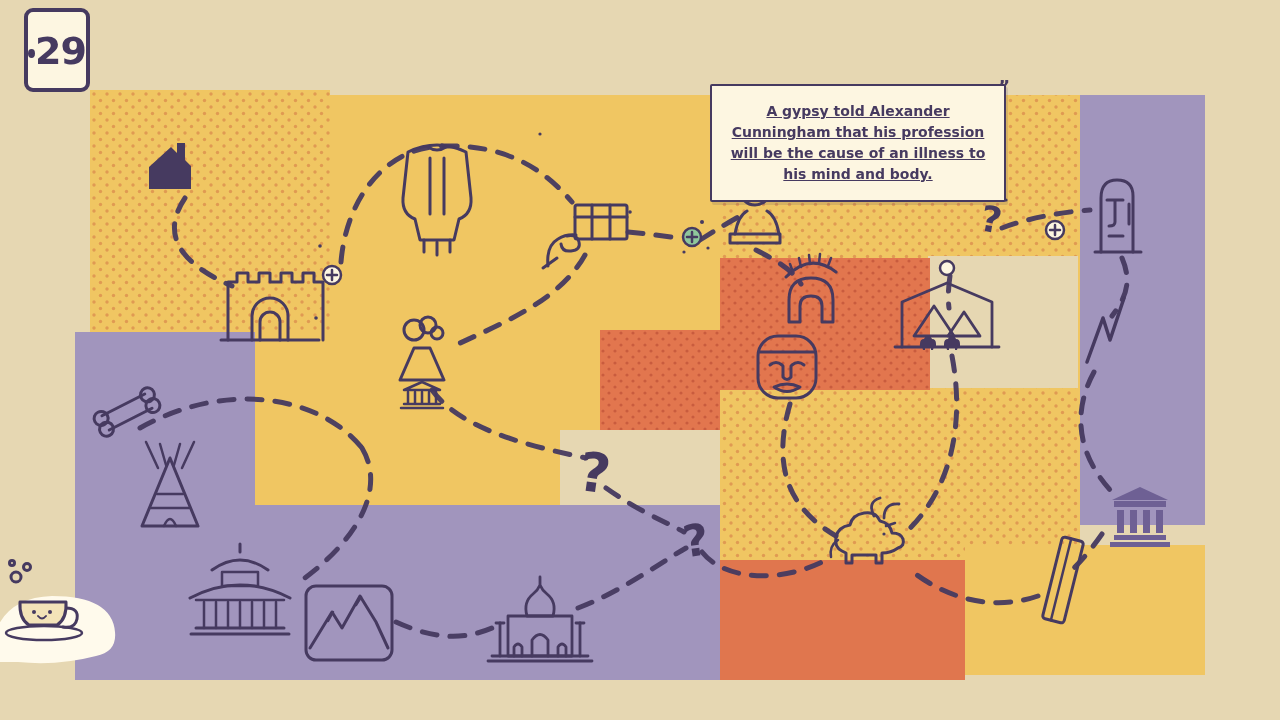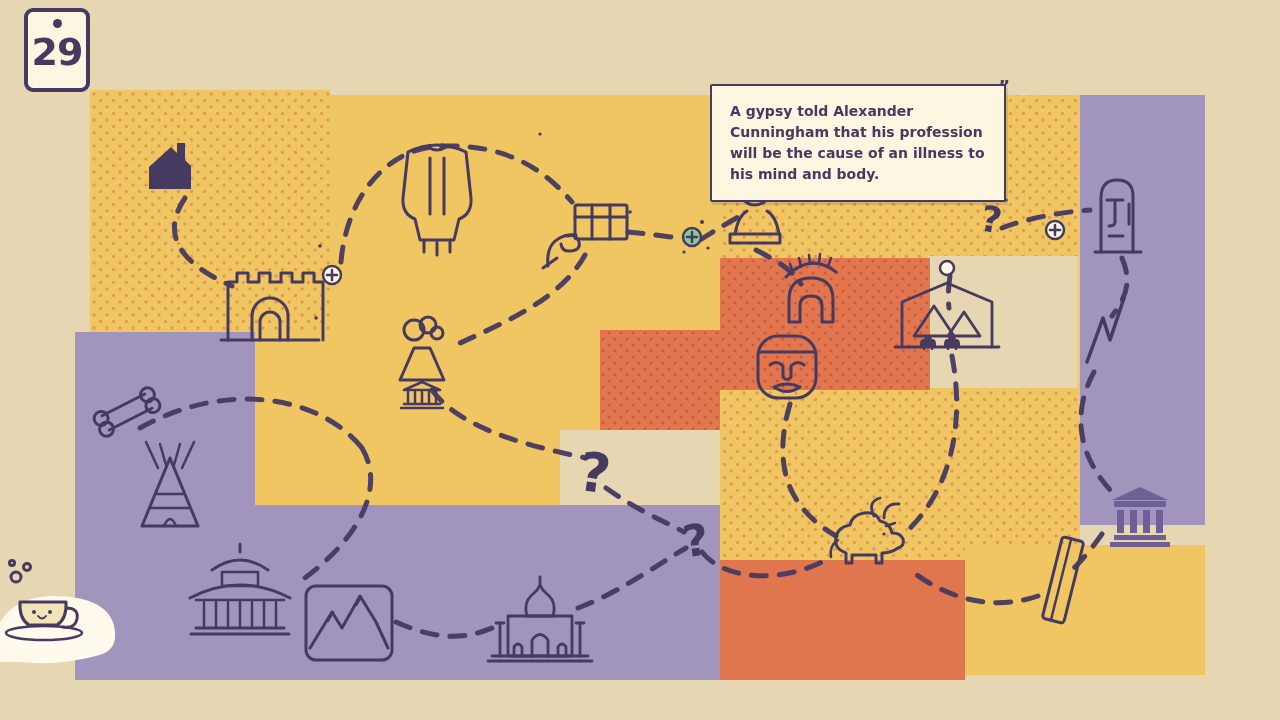--- a/index.html
+++ b/index.html
@@ -5,36 +5,36 @@
   html,body{margin:0;padding:0;}
   #stage{
     position:relative;width:1280px;height:720px;overflow:hidden;
     background:#e6d7b2;
     font-family:"DejaVu Sans","Liberation Sans",sans-serif;
   }
   #map{position:absolute;left:0;top:0;}
   .counter{
     position:absolute;left:24px;top:8px;width:66px;height:84px;
     background:#fdf6e1;border:4px solid #463a60;border-radius:9px;
-    display:flex;flex-direction:column;align-items:center;justify-content:flex-start;
+    display:flex;align-items:center;justify-content:flex-start;
     box-sizing:border-box;
   }
   .counter .dot{width:9px;height:9px;border-radius:50%;background:#463a60;margin-top:7px;}
   .counter .num{
     font-size:38px;font-weight:bold;color:#463a60;line-height:1.1;margin-top:4px;
     letter-spacing:-1px;
   }
   .tooltip{
     position:absolute;left:710px;top:84px;width:296px;box-sizing:border-box;
     background:#fdf6e1;border:2px solid #463a60;border-radius:2px;
     padding:15px 18px;box-shadow:2px 3px 0 rgba(70,58,96,.15);
   }
   .tooltip p{
-    margin:0;color:#463a60;font-weight:bold;
-    font-size:14px;line-height:1.5;
+    margin:0;text-align:center;color:#463a60;font-weight:bold;
+    font-size:14px;line-height:1.5;text-decoration:underline;
   }
   .tooltip .quote{
     position:absolute;right:-4px;top:-10px;color:#463a60;font-weight:bold;
     font-size:18px;letter-spacing:-2px;
   }
 </style>
 </head>
 <body>
 
 <div id="stage">

